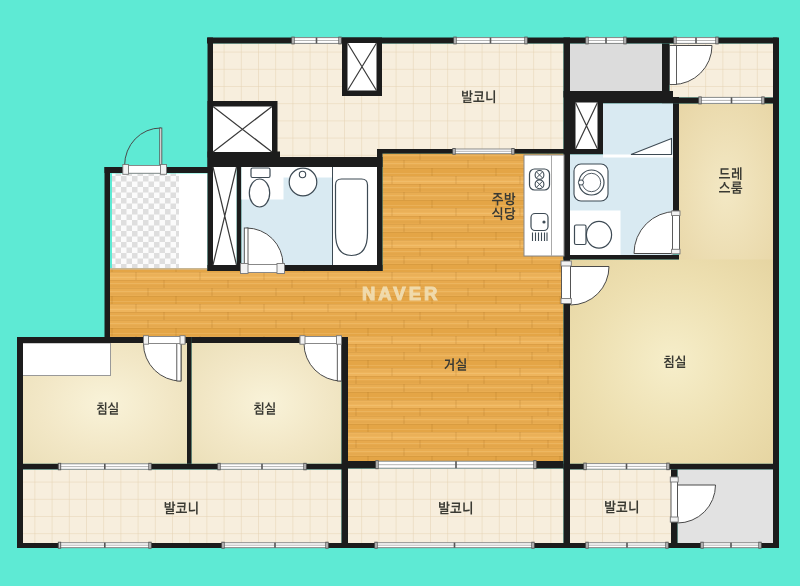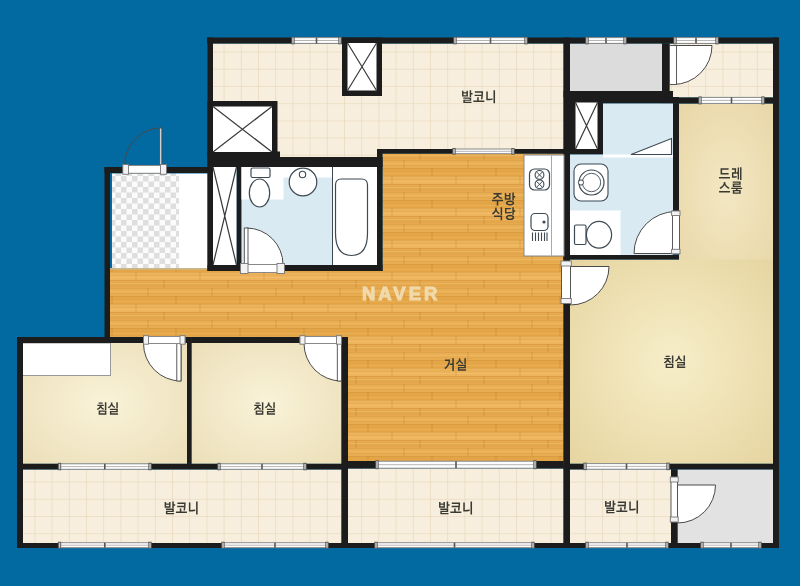--- a/index.html
+++ b/index.html
@@ -1,14 +1,14 @@
 <!DOCTYPE html>
 <html><head><meta charset="utf-8"><style>
 html,body{margin:0;padding:0;background:#fff;}
-#c{position:relative;width:800px;height:586px;background:#0369a1;overflow:hidden;font-family:"Liberation Sans",sans-serif;}
+#c{position:relative;width:800px;height:586px;background:#5eead4;overflow:hidden;font-family:"Liberation Sans",sans-serif;}
 </style></head><body>
 <div id="c">
 <svg width="800" height="586" viewBox="0 0 800 586">
 <defs>
 <pattern id="tile" width="17.2" height="17.2" patternUnits="userSpaceOnUse">
  <rect width="17.2" height="17.2" fill="#f7eedd"></rect>
  <path d="M0,0 H17.2 M0,0 V17.2" stroke="#e5d2b2" stroke-width="1" fill="none"></path>
 </pattern>
 <pattern id="wood" width="64" height="32" patternUnits="userSpaceOnUse">
  <rect width="64" height="8" fill="#e9ad52"></rect>

